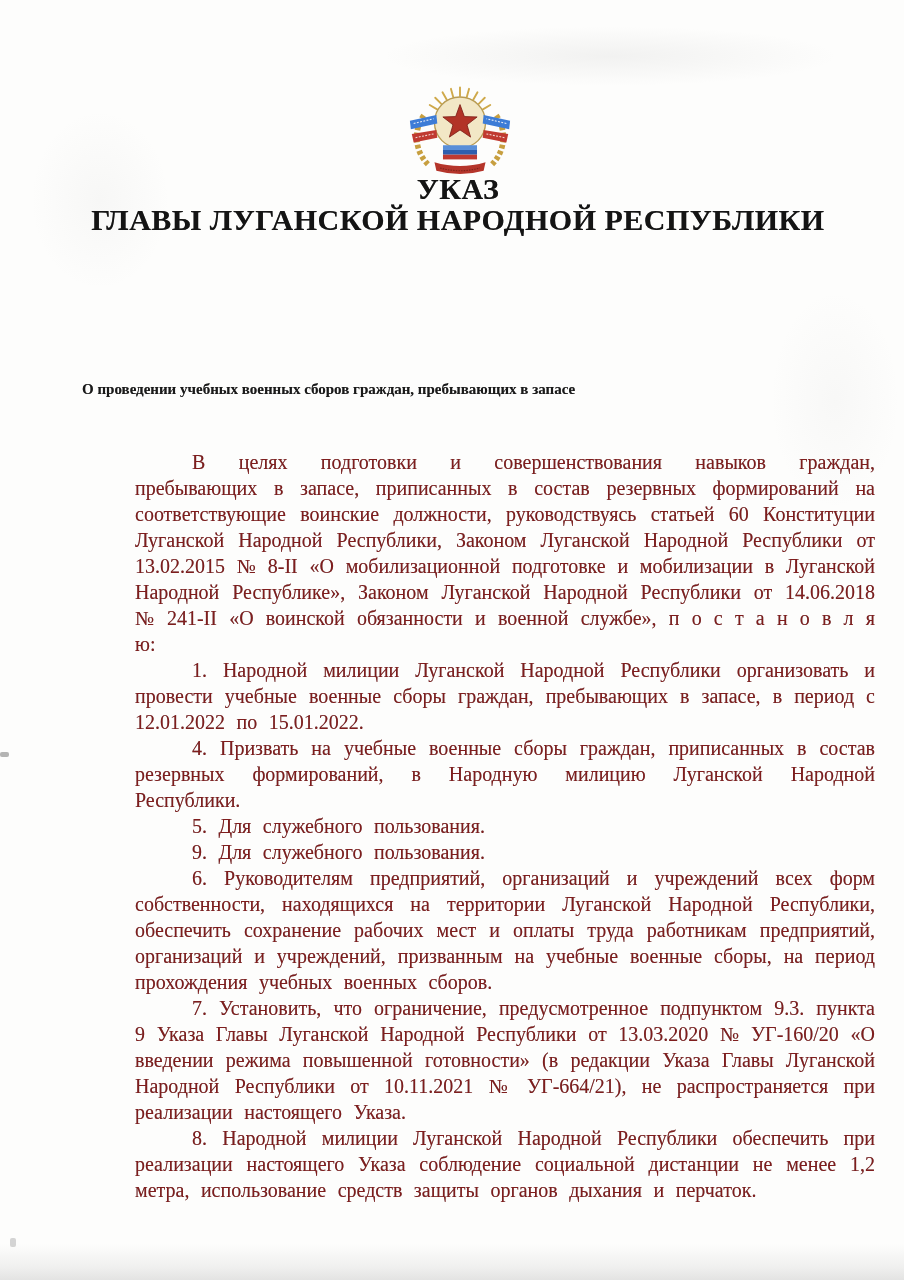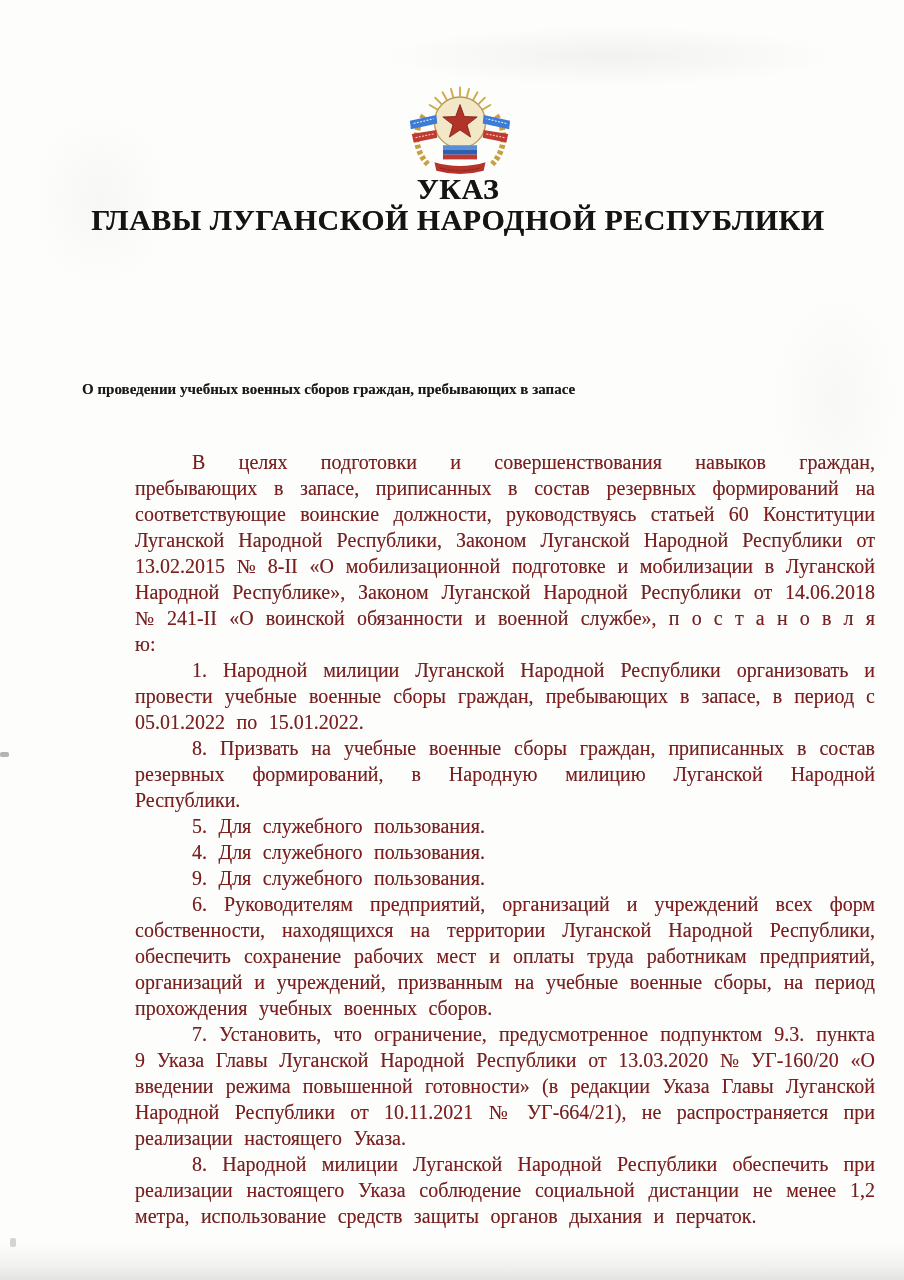--- a/index.html
+++ b/index.html
@@ -108,23 +108,22 @@
 
   <div class="title-block">
     <div>УКАЗ</div>
     <div>ГЛАВЫ ЛУГАНСКОЙ НАРОДНОЙ РЕСПУБЛИКИ</div>
   </div>
 
   <div class="subject">О проведении учебных военных сборов граждан, пребывающих в запасе</div>
 
   <div class="doc-body">
     <p>В целях подготовки и совершенствования навыков граждан, пребывающих в запасе, приписанных в состав резервных формирований на соответствующие воинские должности, руководствуясь статьей 60 Конституции Луганской Народной Республики, Законом Луганской Народной Республики от 13.02.2015 № 8-II «О мобилизационной подготовке и мобилизации в Луганской Народной Республике», Законом Луганской Народной Республики от 14.06.2018 № 241-II «О воинской обязанности и военной службе», п о с т а н о в л я ю:</p>
-    <p>1. Народной милиции Луганской Народной Республики организовать и провести учебные военные сборы граждан, пребывающих в запасе, в период с 05.01.2022 по 15.01.2022.</p>
-    <p>8. Призвать на учебные военные сборы граждан, приписанных в состав резервных формирований, в Народную милицию Луганской Народной Республики.</p>
+    <p>1. Народной милиции Луганской Народной Республики организовать и провести учебные военные сборы граждан, пребывающих в запасе, в период с 12.01.2022 по 15.01.2022.</p>
+    <p>4. Призвать на учебные военные сборы граждан, приписанных в состав резервных формирований, в Народную милицию Луганской Народной Республики.</p>
     <p>5. Для служебного пользования.</p>
-    <p>4. Для служебного пользования.</p>
     <p>9. Для служебного пользования.</p>
     <p>6. Руководителям предприятий, организаций и учреждений всех форм собственности, находящихся на территории Луганской Народной Республики, обеспечить сохранение рабочих мест и оплаты труда работникам предприятий, организаций и учреждений, призванным на учебные военные сборы, на период прохождения учебных военных сборов.</p>
     <p>7. Установить, что ограничение, предусмотренное подпунктом 9.3. пункта 9 Указа Главы Луганской Народной Республики от 13.03.2020 № УГ-160/20 «О введении режима повышенной готовности» (в редакции Указа Главы Луганской Народной Республики от 10.11.2021 № УГ-664/21), не распространяется при реализации настоящего Указа.</p>
     <p>8. Народной милиции Луганской Народной Республики обеспечить при реализации настоящего Указа соблюдение социальной дистанции не менее 1,2 метра, использование средств защиты органов дыхания и перчаток.</p>
   </div>
 
 </div>
 
 </body></html>

